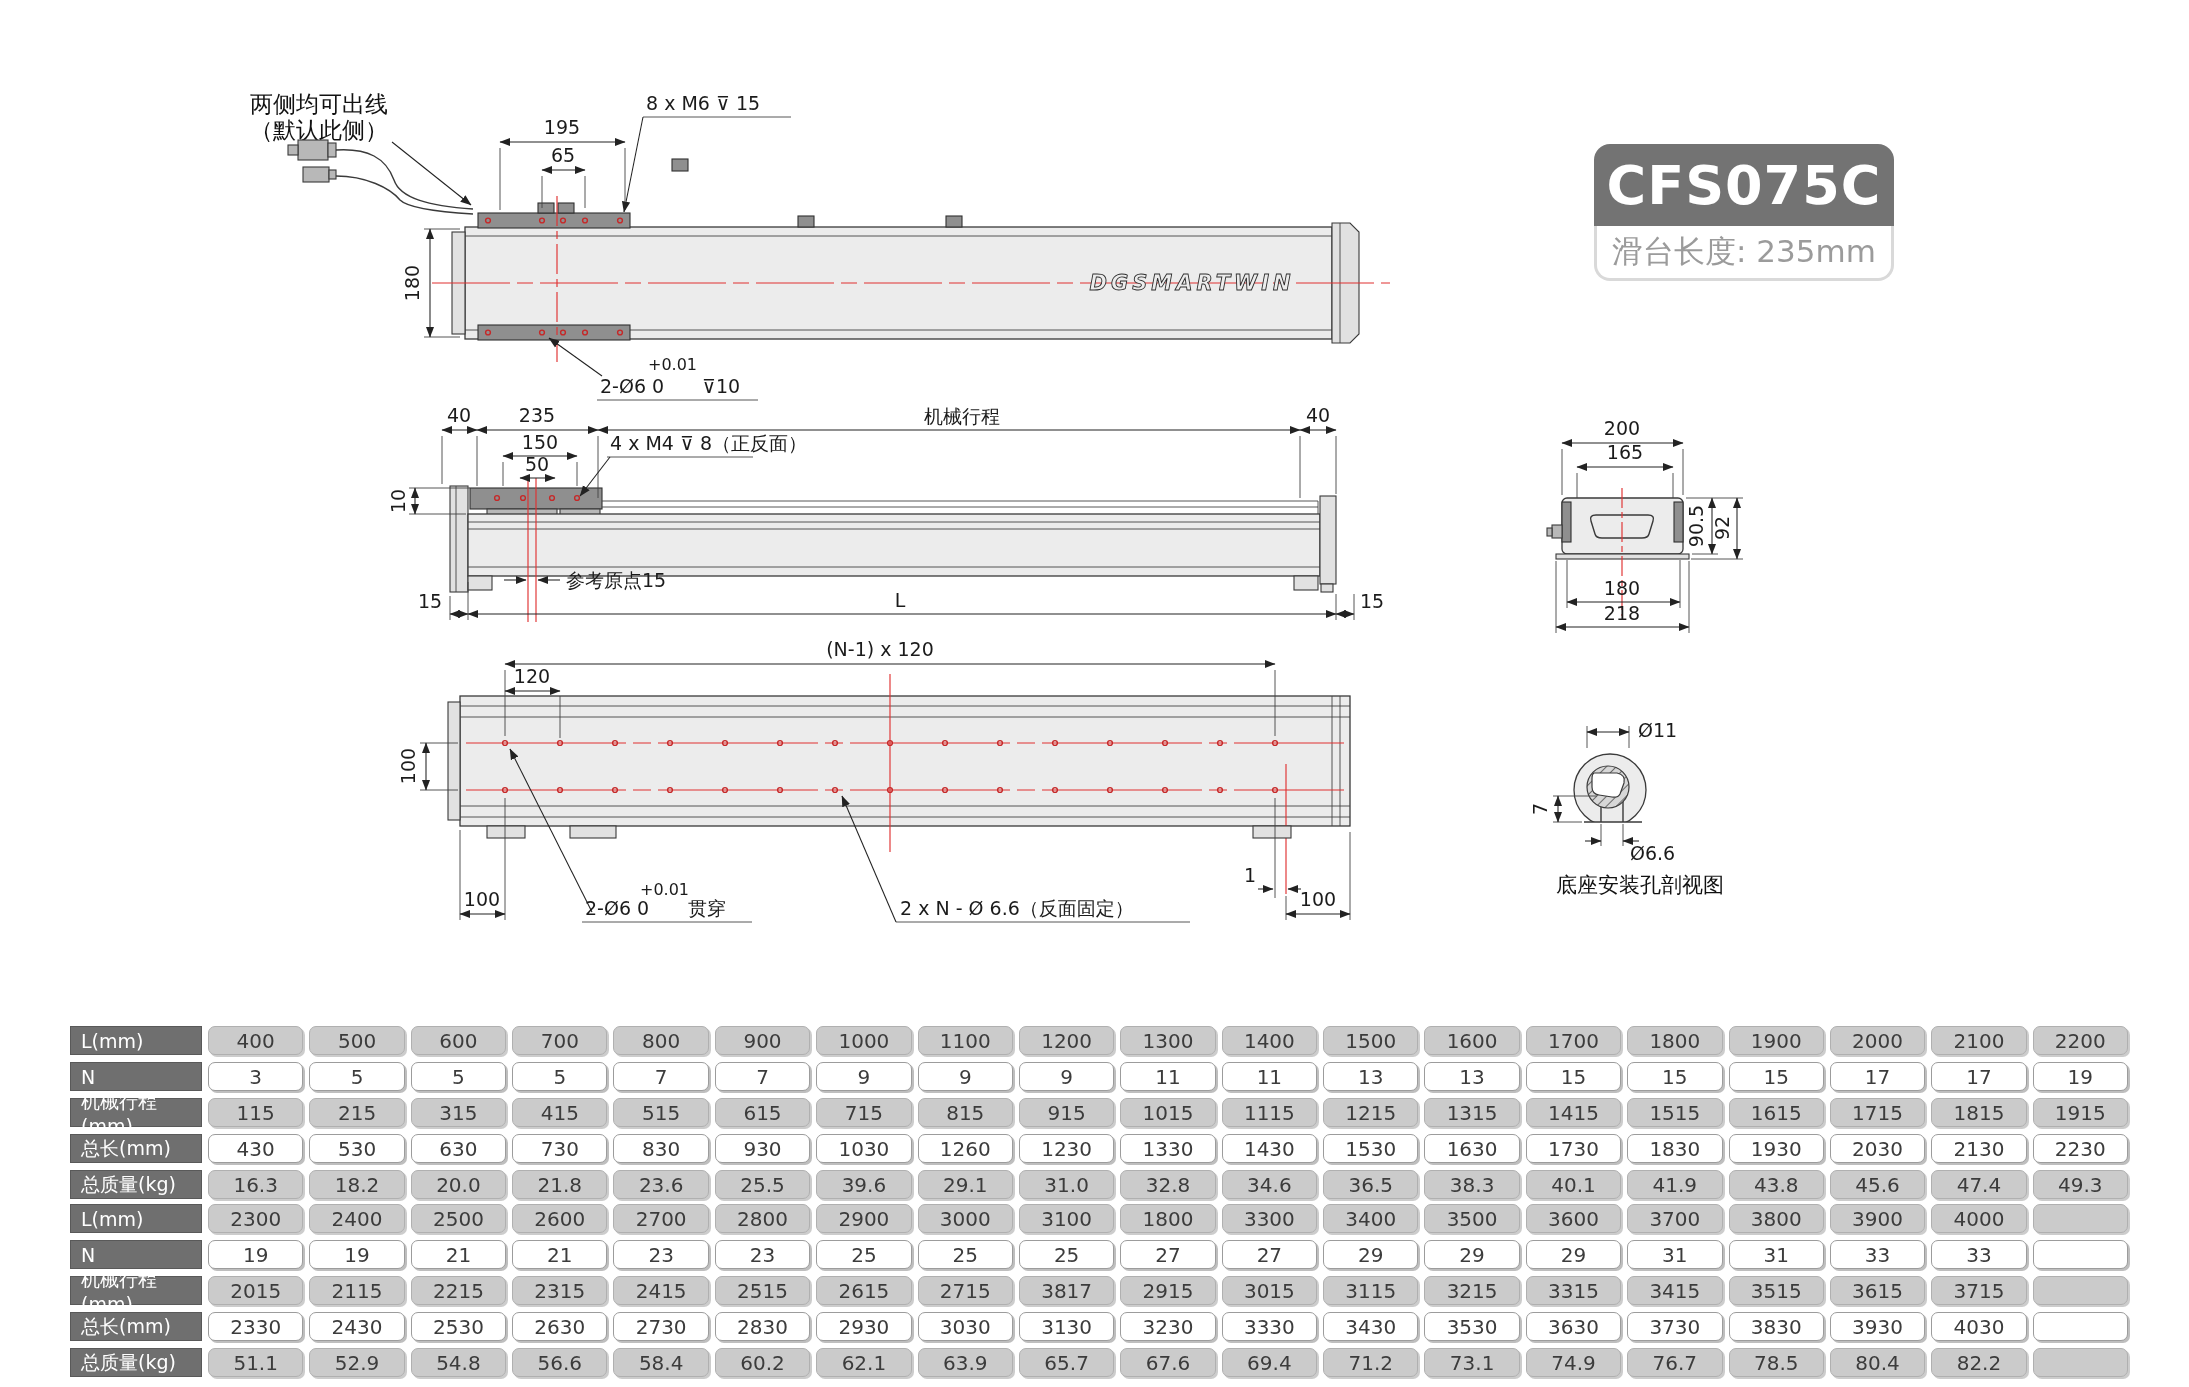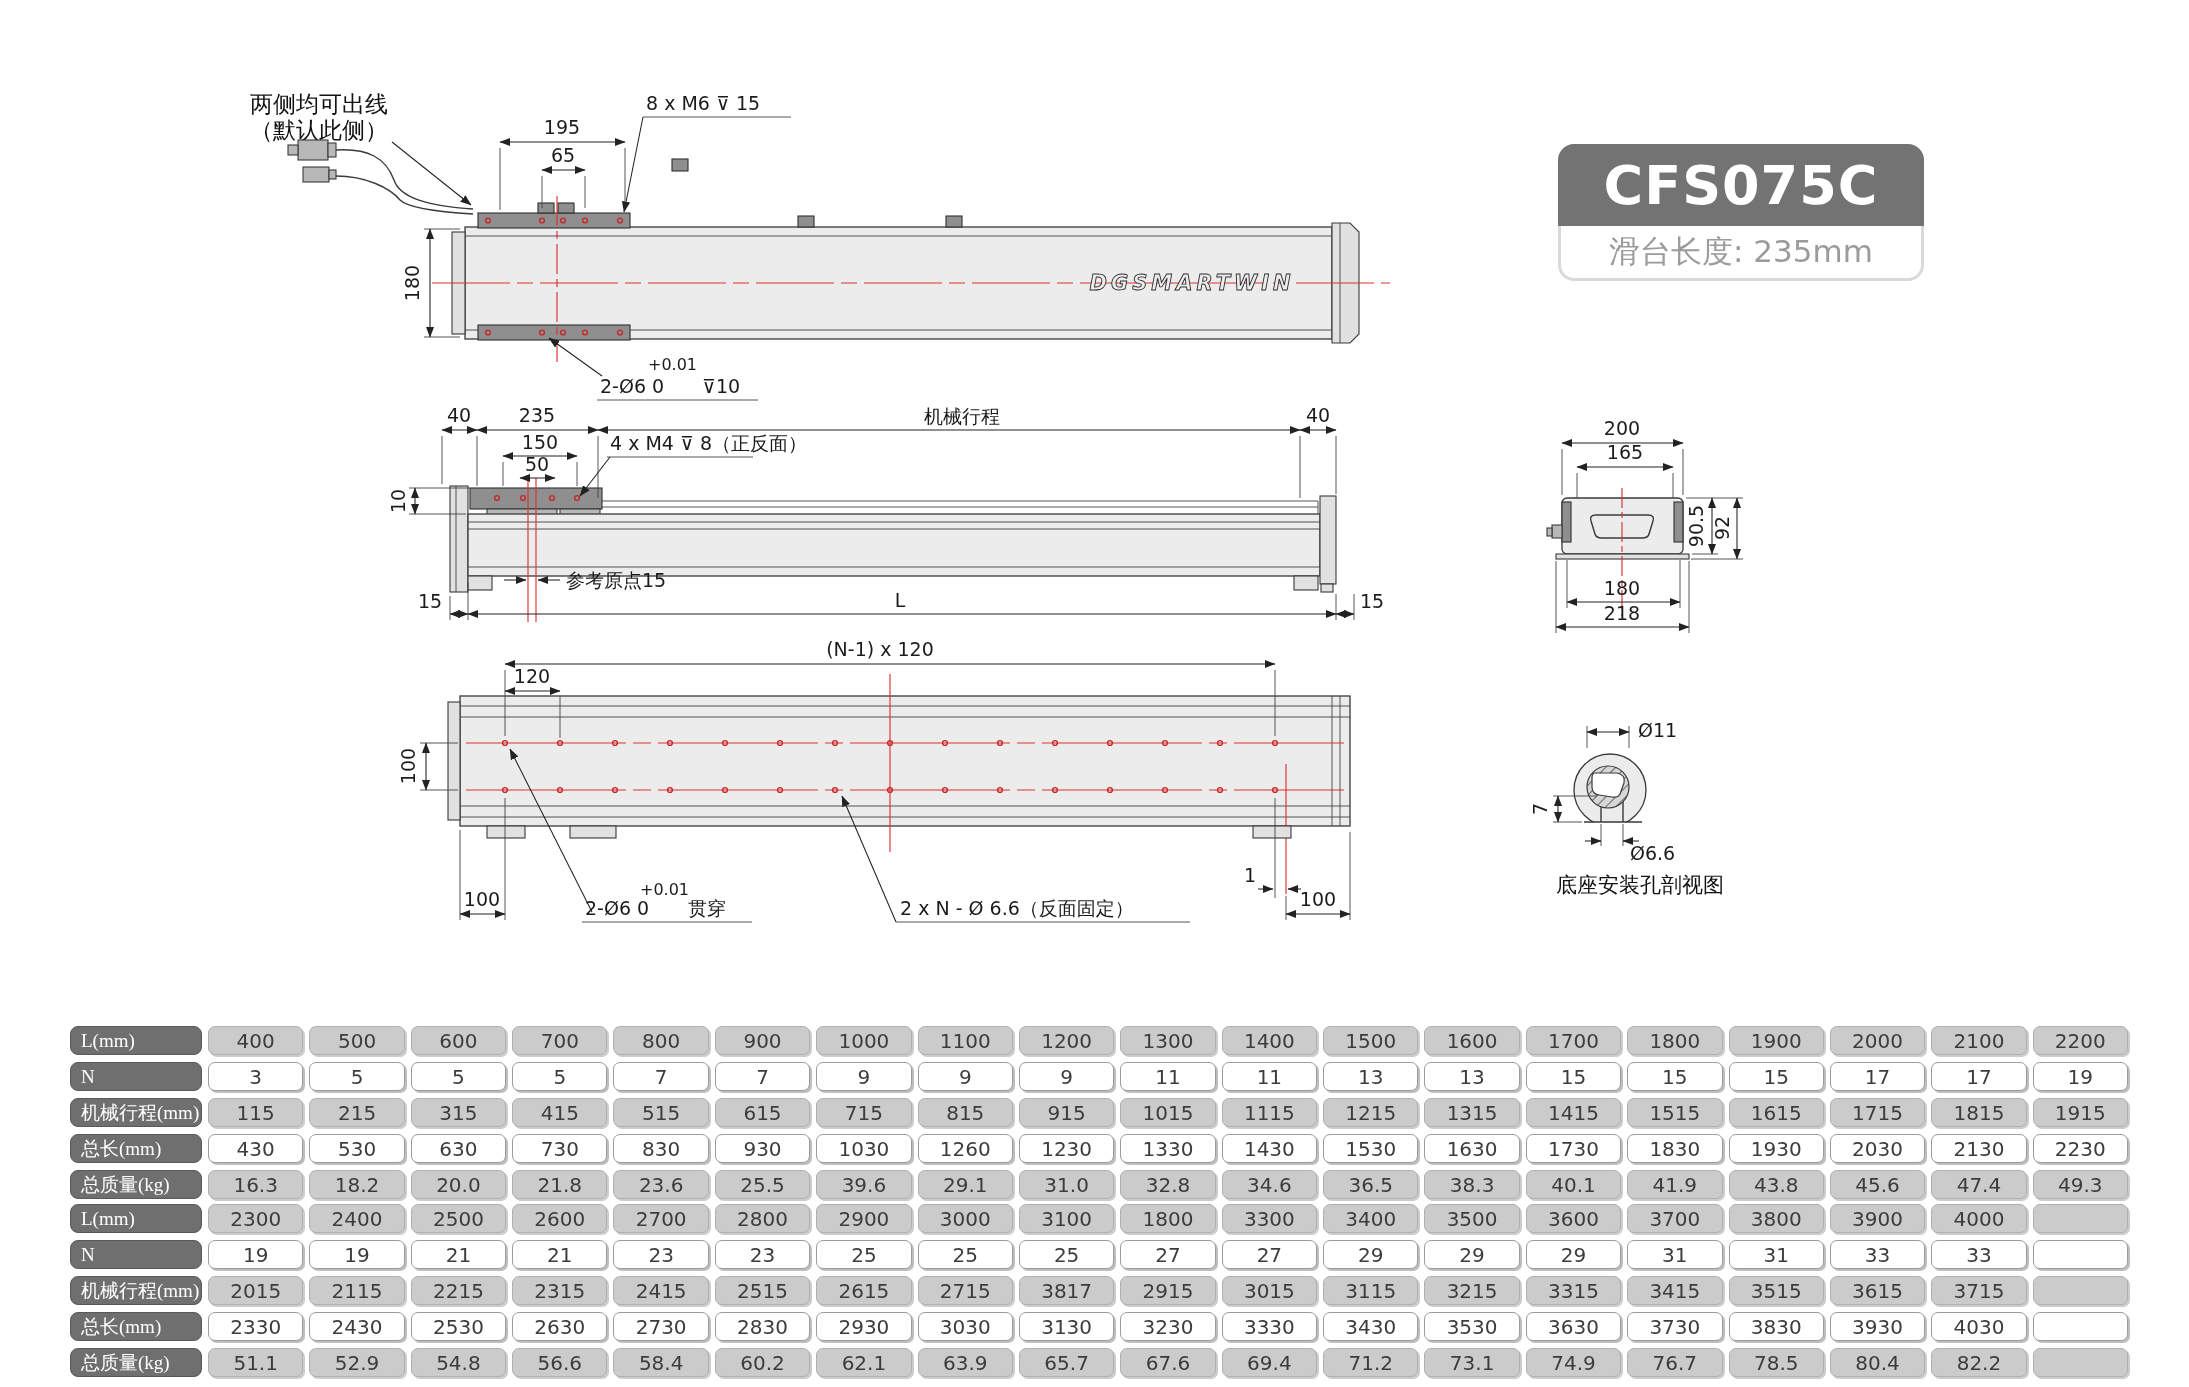--- a/index.html
+++ b/index.html
@@ -20,35 +20,35 @@
   .hole{fill:none;stroke:#c62828;stroke-width:1.4;}
   text.d{font-size:19px;fill:#1b1b1b;}
   text.dc{font-size:19px;fill:#1b1b1b;text-anchor:middle;}
   text.sm{font-size:16px;fill:#1b1b1b;}
   text.note{font-size:23px;fill:#111;}
   text.cap{font-size:21px;fill:#111;}
   .logo-text{font-size:21px;font-weight:bold;font-style:italic;letter-spacing:4px;
              fill:#ececec;stroke:#2d2d2d;stroke-width:0.9;text-anchor:middle;}
 
   
-  .badge{position:absolute;left:1558px;top:98px;width:366px;}
+  .badge{position:absolute;left:1594px;top:98px;width:300px;}
   .badge-top{height:82px;background:#737373;border-radius:16px 16px 0 0;display:flex;
              align-items:center;justify-content:center;color:#fff;font-size:54px;font-weight:bold;letter-spacing:1px;}
   .badge-bot{height:52px;background:#fff;border:3px solid #d9d9d9;border-top:none;
              border-radius:0 0 16px 16px;display:flex;align-items:center;justify-content:center;
              color:#9b9b9b;font-size:31px;text-align:center;}
 
   
   .spec-table{position:absolute;left:70px;width:2058px;display:grid;
               grid-template-columns:132px repeat(19,1fr);gap:7px 6px;}
   #table1{top:980px;} #table2{top:1158px;}
   .cell{height:27px;border-radius:7px;display:flex;align-items:center;justify-content:center;
         font-size:20px;color:#3c3c3c;}
   .cell.label{background:#6f6f6f;border:1px solid #595959;color:#fff;justify-content:flex-start;
-              padding-left:10px;font-size:19px;border-radius:8px;font-family:Liberation Serif, serif;}
+              padding-left:10px;font-size:19px;border-radius:0;}
   .cell.g{background:#cbcbcb;border:1px solid #b0b0b0;box-shadow:2px 2px 0 rgba(110,110,110,.35);}
   .cell.w{background:#ffffff;border:1px solid #9c9c9c;box-shadow:2px 2px 0 rgba(110,110,110,.45);}
 </style>
 </head>
 <body>
 
 <div class="page">
 
 <svg width="2189" height="960" viewBox="0 0 2189 960">
   <defs>

